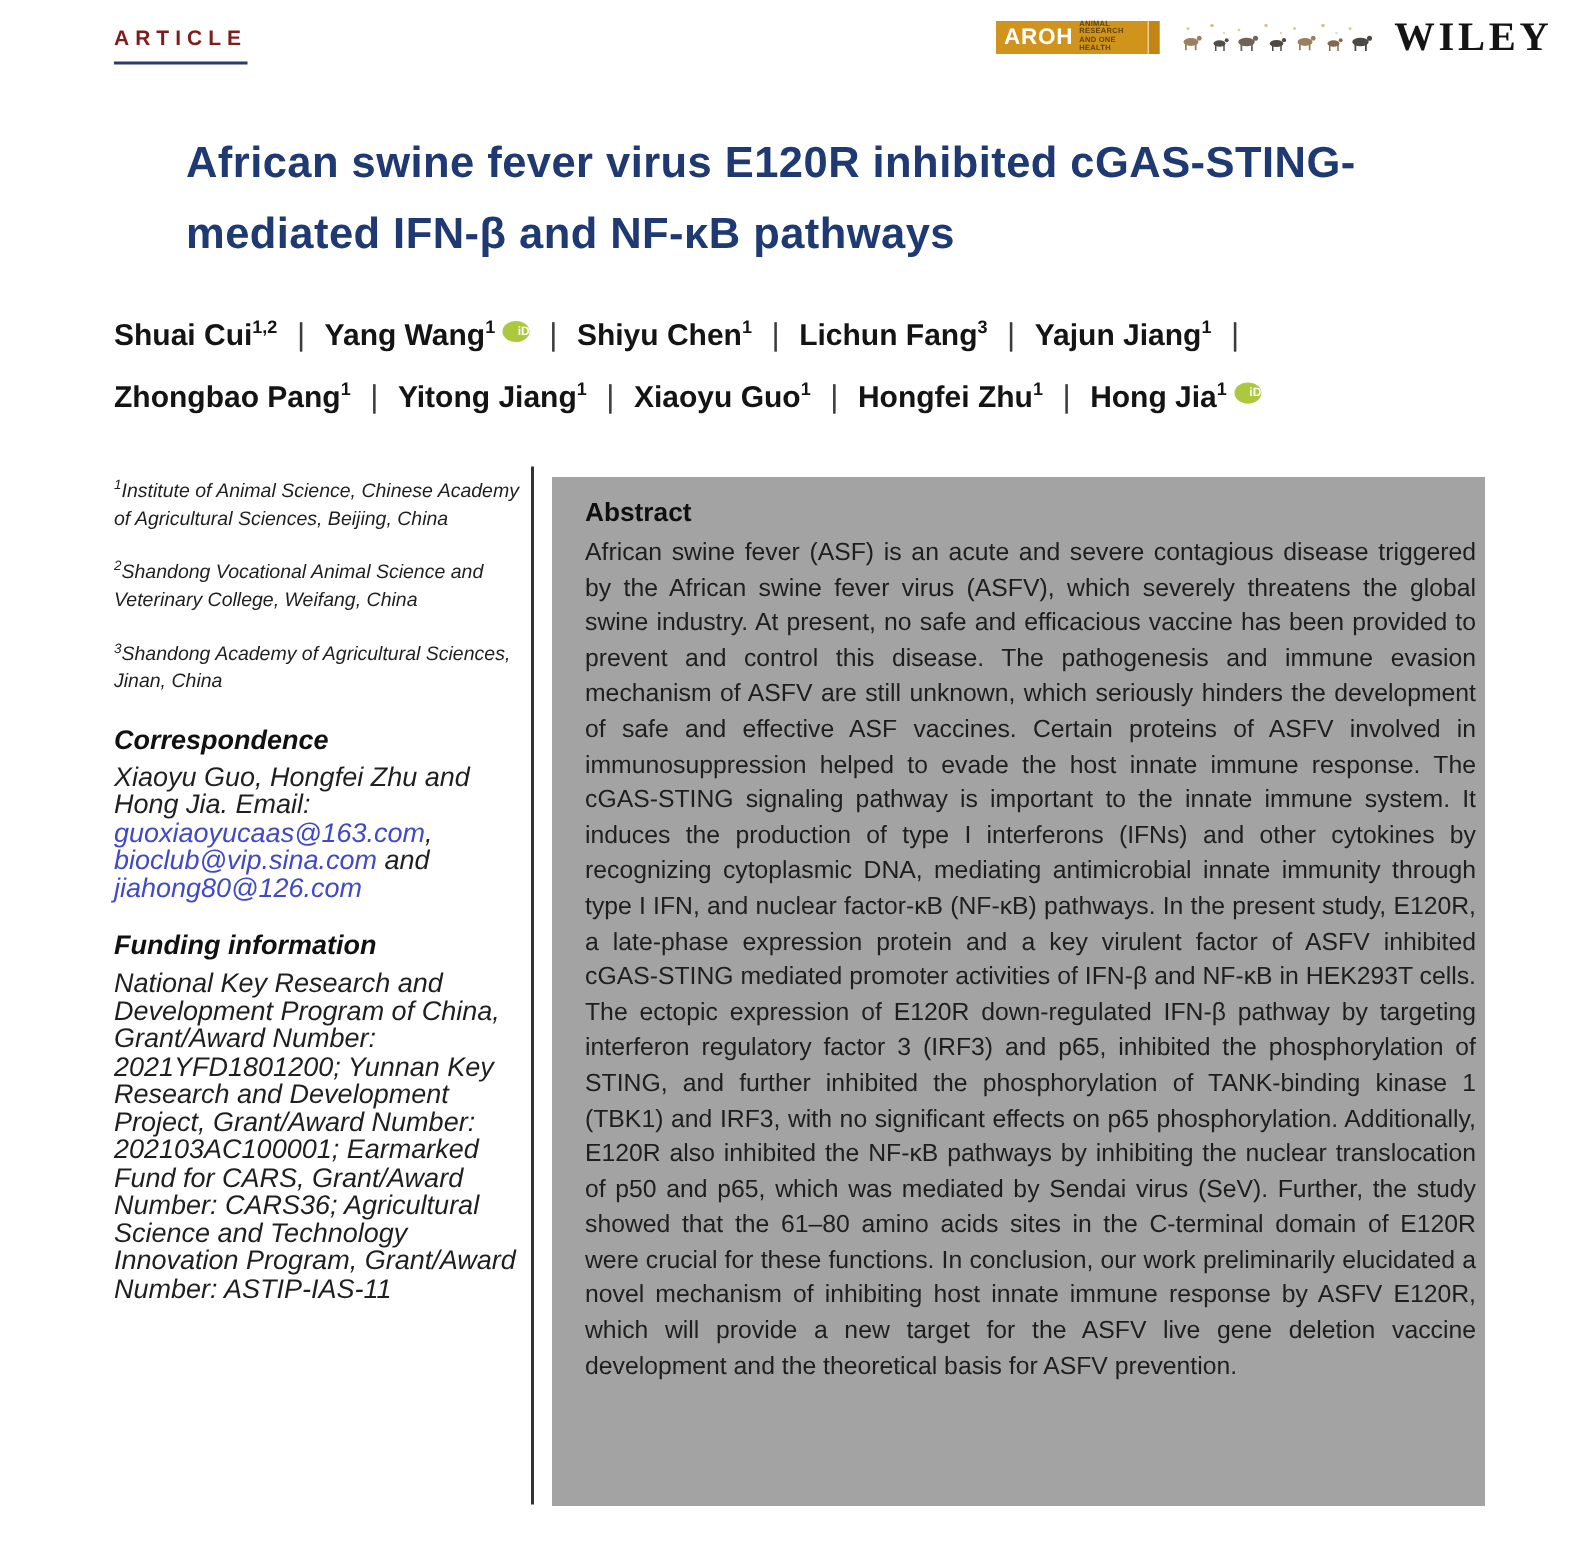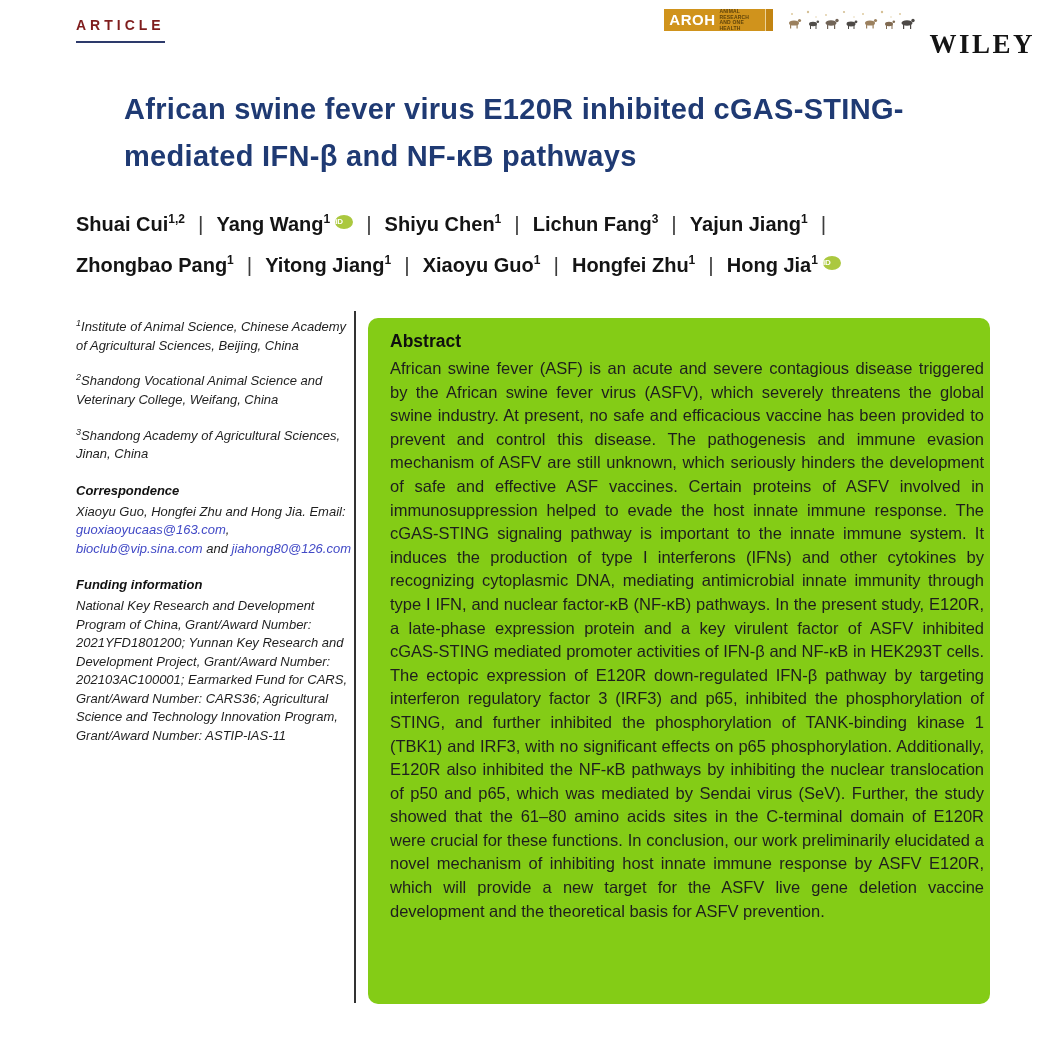--- a/index.html
+++ b/index.html
@@ -5,50 +5,50 @@
   html,body{margin:0;padding:0;}
   body{
     width:1057px;height:1040px;position:relative;background:#ffffff;
     font-family:"Liberation Sans", sans-serif;overflow:hidden;color:#1c1c1c;
   }
   
   .article-label{
     position:absolute;left:76px;top:17px;font-size:14px;font-weight:bold;
     letter-spacing:4px;color:#7f1d1d;padding-bottom:8px;border-bottom:2.5px solid #2d3a6b;
   }
-  .header-right{position:absolute;top:9px;right:22px;display:flex;gap:13px;}
+  .header-right{position:absolute;top:9px;right:22px;display:flex;align-items:center;gap:13px;}
   .aroh-badge{display:flex;align-items:stretch;height:22px;background:#d0931c;}
   .aroh-acronym{color:#ffffff;font-weight:bold;font-size:15px;padding:2px 4px 0 5px;letter-spacing:.5px;}
   .aroh-name{display:flex;flex-direction:column;justify-content:center;font-size:5px;line-height:5.5px;
     color:#5f430a;font-weight:bold;width:46px;letter-spacing:.2px;}
   .aroh-end{width:7px;background:#c28412;border-left:1px solid #ecd39a;}
   .animal-strip{display:block;}
-  .wiley{font-family:"Liberation Serif", serif;font-size:27px;font-weight:bold;letter-spacing:2.5px;color:#141414;margin-top:20px;}
+  .wiley{font-family:"Liberation Serif", serif;font-size:27px;font-weight:bold;letter-spacing:2.5px;color:#141414;}
   
   .title{position:absolute;left:76px;top:86px;color:#1f3a73;font-weight:bold;font-size:29px;line-height:47px;letter-spacing:.3px;}
   .title div{white-space:nowrap;margin-left:48px;}
   
   .authors{position:absolute;left:76px;top:203px;width:940px;font-size:20px;font-weight:bold;color:#141414;}
   .authors-line{height:41px;line-height:41px;white-space:nowrap;}
   .author-sup{font-size:12px;font-weight:bold;vertical-align:8px;line-height:0;}
   .author-sep{display:inline-block;margin:0 13px;font-weight:400;color:#3c3c3c;font-size:21px;}
   .orcid{display:inline-block;width:18px;height:14px;border-radius:50%;background:#abc83f;color:#fff;
-    font-size:8px;font-weight:bold;text-align:left;line-height:14px;margin-left:5px;vertical-align:7px;}
+    font-size:8px;font-weight:bold;text-align:right;line-height:14px;margin-left:5px;vertical-align:7px;}
   
   .left-col{position:absolute;left:76px;top:314px;width:276px;color:#1f1f1f;font-style:italic;}
   .affil{font-size:13px;line-height:18.5px;margin-bottom:13px;}
   .affil sup{font-size:9px;}
-  .side-heading{font-size:13px;font-weight:bold;margin:19px 0 5px;color:#111;}
-  .side-body{font-size:13px;line-height:18.5px;}
+  .side-heading{font-size:18px;font-weight:bold;margin:19px 0 5px;color:#111;}
+  .side-body{font-size:18px;line-height:18.5px;}
   .email-link{color:#4149c6;}
   
   .divider{position:absolute;left:354px;top:311px;width:2px;height:692px;background:#333333;}
   
-  .abstract-box{position:absolute;left:368px;top:318px;width:622px;min-height:686px;background:#84cc16;
-    padding:13px 6px 20px 22px;box-sizing:border-box;border-radius:10px;}
+  .abstract-box{position:absolute;left:368px;top:318px;width:622px;min-height:686px;background:#a3a3a3;
+    padding:13px 6px 20px 22px;box-sizing:border-box;}
   .abstract-heading{font-size:17.5px;font-weight:bold;color:#0f0f0f;margin-bottom:5px;}
   .abstract-body{font-size:16.5px;line-height:23.6px;text-align:justify;color:#1e1e1e;}
   .keywords-heading{font-size:14.5px;font-weight:bold;color:#0f0f0f;margin-top:17px;margin-bottom:2px;}
   .keywords-text{font-size:14.5px;color:#1e1e1e;}
 </style>
 </head>
 <body>
 
 <div class="article-label">ARTICLE</div>
 

